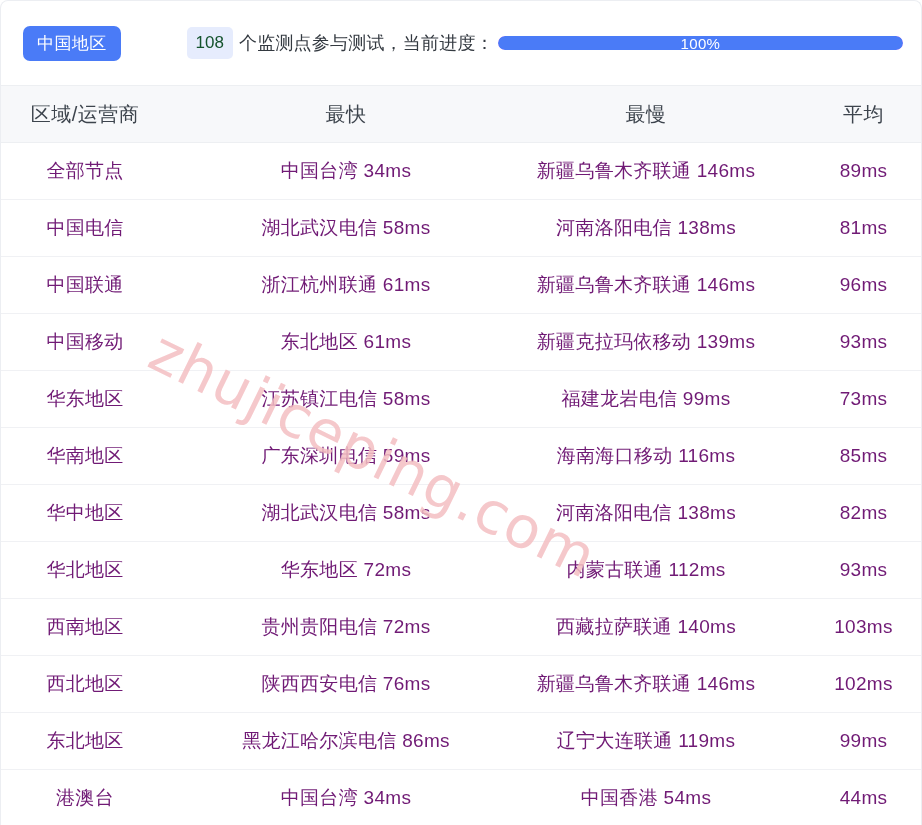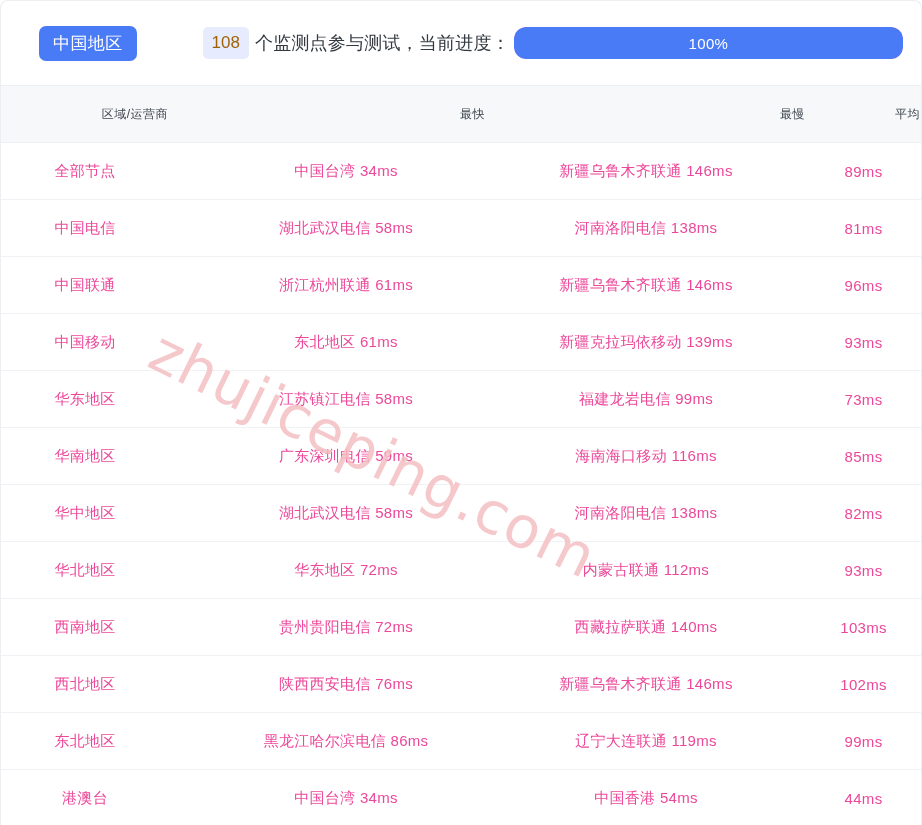--- a/index.html
+++ b/index.html
@@ -20,21 +20,21 @@
   #topbar {
     position: relative;
     height: 85px;
     background: #ffffff;
     border: 1px solid #eceef2;
     border-bottom: none;
     border-top-left-radius: 8px;
     border-top-right-radius: 8px;
     display: flex;
     align-items: center;
-    padding: 0 6px 0 38px;
+    padding: 0 6px 0 22px;
   }
 
   .tabs {
     display: flex;
     align-items: center;
     gap: 0px;
   }
   .tab {
     font-size: 17px;
     line-height: 1;
@@ -68,21 +68,21 @@
   }
   .status-text {
     font-size: 18px;
     color: #333940;
     margin-left: 6px;
     white-space: nowrap;
     letter-spacing: 0.2px;
   }
   .progress-outer {
     flex: 1;
-    height: 32px;
+    height: 14px;
     margin-left: 4px;
     margin-right: 12px;
     background: #f0abfc;
     border-radius: 12px;
     position: relative;
     overflow: hidden;
     min-width: 0;
   }
   .progress-fill {
     position: absolute;
@@ -109,33 +109,32 @@
     background: #ffffff;
     overflow: hidden;
   }
   table.rt {
     width: 100%;
     border-collapse: collapse;
     table-layout: fixed;
   }
   table.rt th {
     background: #f7f8fa;
-    font-size: 12px;
+    font-size: 20px;
     font-weight: normal;
     color: #3d444d;
     height: 57px;
     border-top: 1px solid #edeff2;
     border-bottom: 1px solid #edeff2;
     letter-spacing: 0.5px;
-    text-align: right;
   }
   table.rt td {
     height: 57px;
-    font-size: 15px;
-    color: #ec4899;
+    font-size: 19px;
+    color: #701a75;
     border-bottom: 1px solid #f0f1f4;
     text-align: center;
     letter-spacing: 0.3px;
     white-space: nowrap;
   }
   table.rt tr:last-child td { border-bottom: none; }
 
   col.c1 { width: 205px; }
   col.c2 { width: 280px; }
   col.c3 { width: 320px; }
@@ -165,21 +164,21 @@
 </head>
 <body>
 
 <div id="topbar">
 
   <div class="tabs">
     <div class="tab active" style="background: rgb(74, 123, 247);">中国地区</div>
   </div>
 
   <div class="status">
-    <span class="count-badge" style="background: rgb(230, 236, 253); color: #a16207;">108</span>
+    <span class="count-badge" style="background: rgb(230, 236, 253); color: #14532d;">108</span>
     <span class="status-text">个监测点参与测试，当前进度：</span>
     <div class="progress-outer">
       <div class="progress-fill" style="background: rgb(74, 123, 247); width: 100%;">
         <span class="progress-label">100%</span>
       </div>
     </div>
   </div>
 
 </div>
 

